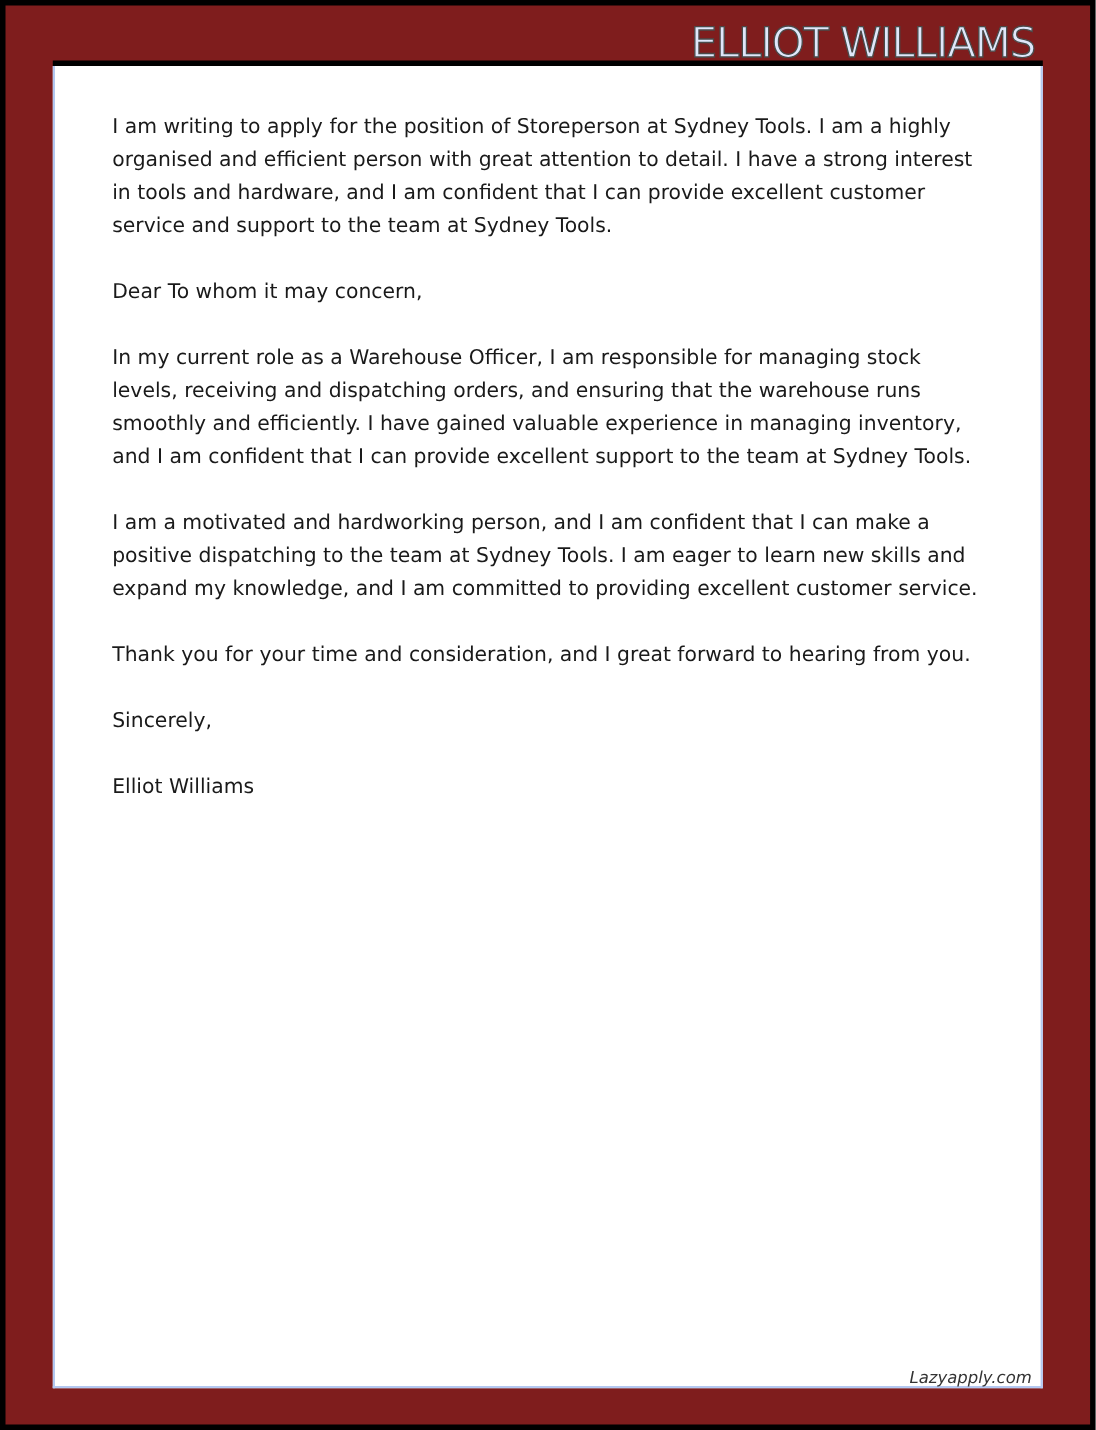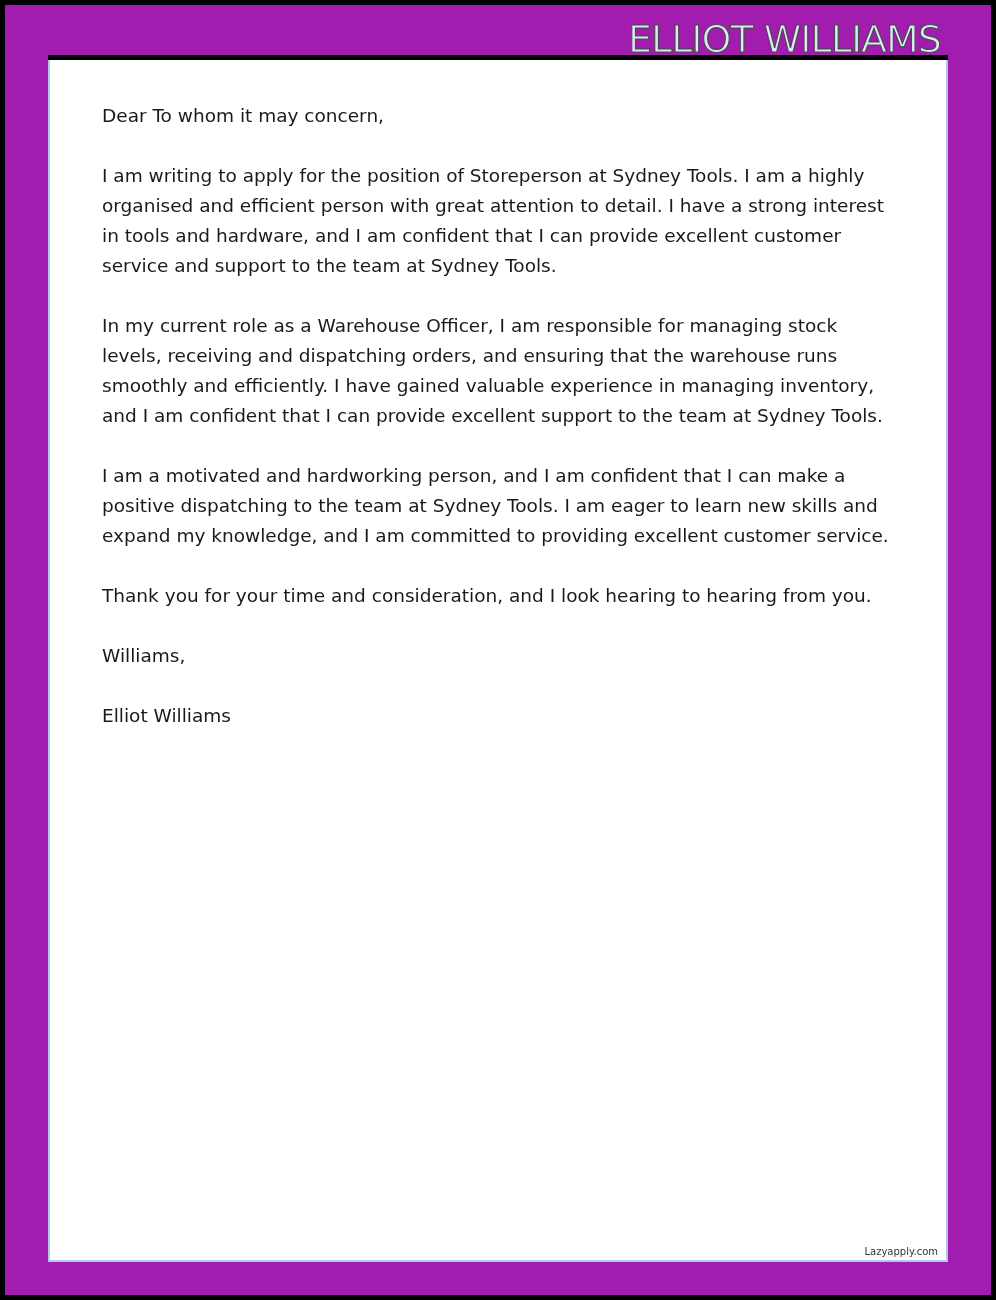--- a/index.html
+++ b/index.html
@@ -4,21 +4,21 @@
 <style>
   html, body { margin:0; padding:0; }
   body {
     width:996px; height:1300px; overflow:hidden;
     background:#000;
     font-family:"DejaVu Sans", "Liberation Sans", sans-serif;
     position:relative;
   }
   .frame {
     position:absolute; left:5px; top:5px; width:986px; height:1290px;
-    background:#a21caf;
+    background:#7f1d1d;
   }
   .name {
     position:absolute; right:50px; top:12px;
     font-family:"DejaVu Sans", sans-serif;
     font-size:38px; letter-spacing:-1px;
     color:#dfe7fa;
     -webkit-text-stroke:1.2px #4a4a4a;
     line-height:44px;
     white-space:nowrap;
   }
@@ -34,34 +34,34 @@
   }
   .letter {
     position:absolute; left:52px; top:41px; width:800px;
     font-size:18.5px; line-height:30px; color:#1a1a1a;
   }
   .letter p { margin:0 0 30px 0; }
   .letter .sig { margin-bottom:10px; }
   .letter .date { color:#2a8be8; margin:0; }
   .footer {
     position:absolute; right:8px; bottom:0px;
-    font-size:10px; color:#333; line-height:16px;
+    font-size:15px; color:#333; line-height:16px;font-style:italic;
   }
 </style>
 </head>
 <body>
 
 <div class="frame">
   <div class="name">ELLIOT WILLIAMS</div>
   <div class="bar"></div>
   <div class="page">
     <div class="letter">
+      <p>I am writing to apply for the position of Storeperson at Sydney Tools. I am a highly organised and efficient person with great attention to detail. I have a strong interest in tools and hardware, and I am confident that I can provide excellent customer service and support to the team at Sydney Tools.</p>
       <p>Dear To whom it may concern,</p>
-      <p>I am writing to apply for the position of Storeperson at Sydney Tools. I am a highly organised and efficient person with great attention to detail. I have a strong interest in tools and hardware, and I am confident that I can provide excellent customer service and support to the team at Sydney Tools.</p>
       <p>In my current role as a Warehouse Officer, I am responsible for managing stock levels, receiving and dispatching orders, and ensuring that the warehouse runs smoothly and efficiently. I have gained valuable experience in managing inventory, and I am confident that I can provide excellent support to the team at Sydney Tools.</p>
       <p>I am a motivated and hardworking person, and I am confident that I can make a positive dispatching to the team at Sydney Tools. I am eager to learn new skills and expand my knowledge, and I am committed to providing excellent customer service.</p>
-      <p>Thank you for your time and consideration, and I look hearing to hearing from you.</p>
-      <p>Williams,</p>
+      <p>Thank you for your time and consideration, and I great forward to hearing from you.</p>
+      <p>Sincerely,</p>
       <p class="sig">Elliot Williams</p>
     </div>
     <div class="footer">Lazyapply.com</div>
   </div>
 </div>
 
 </body></html>

